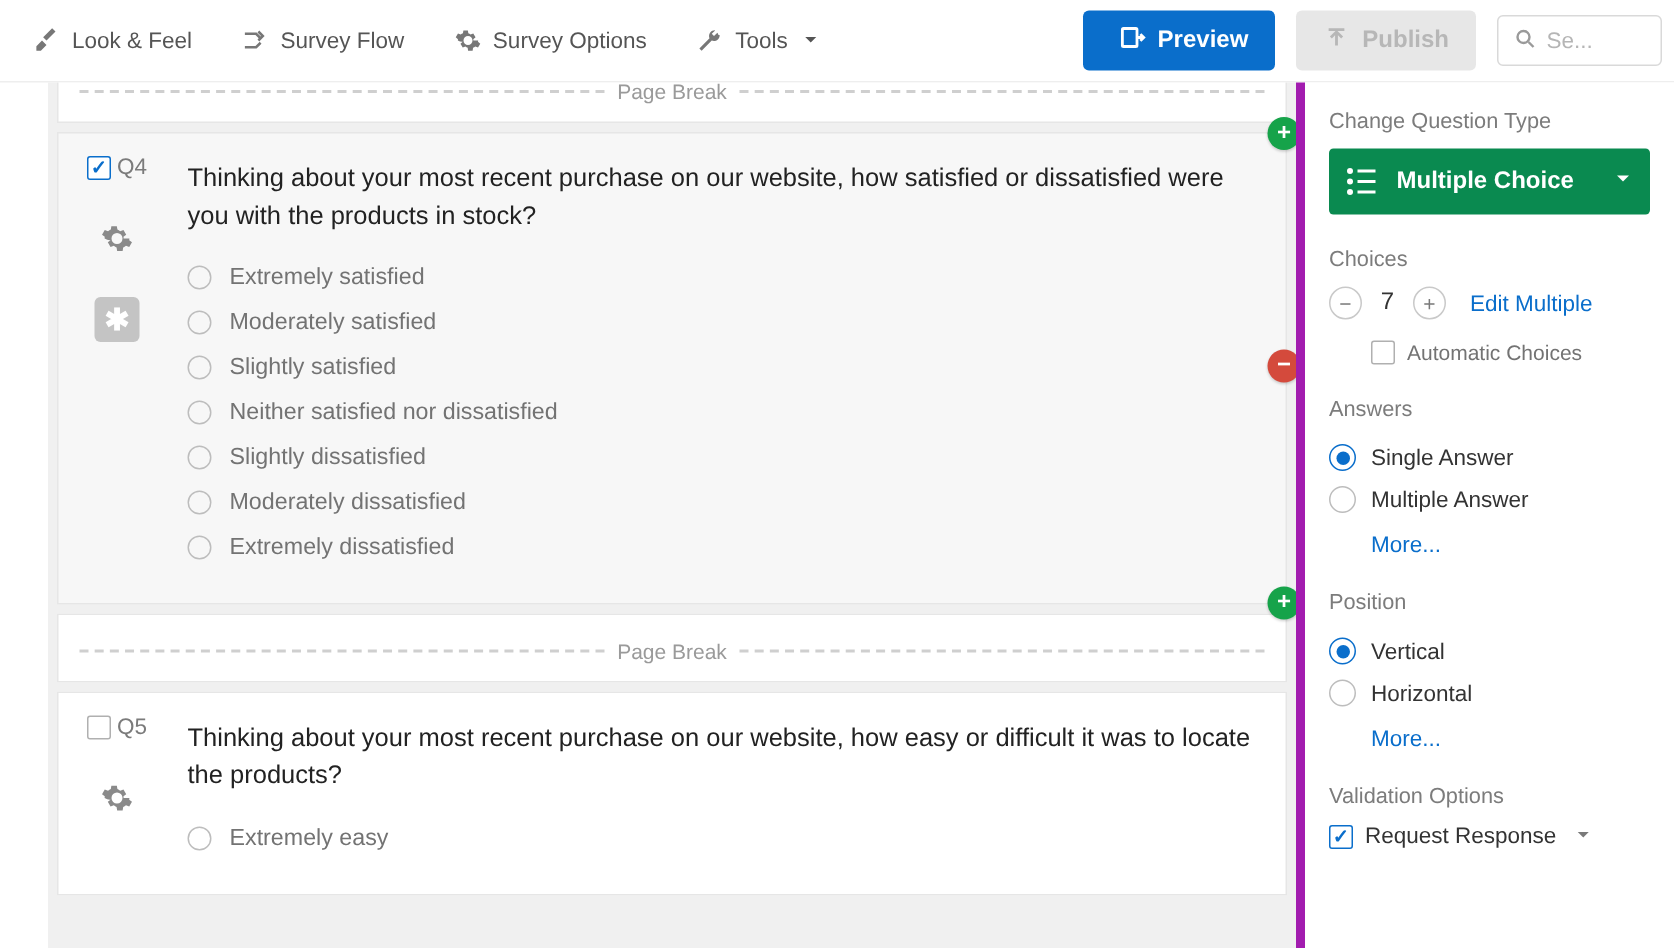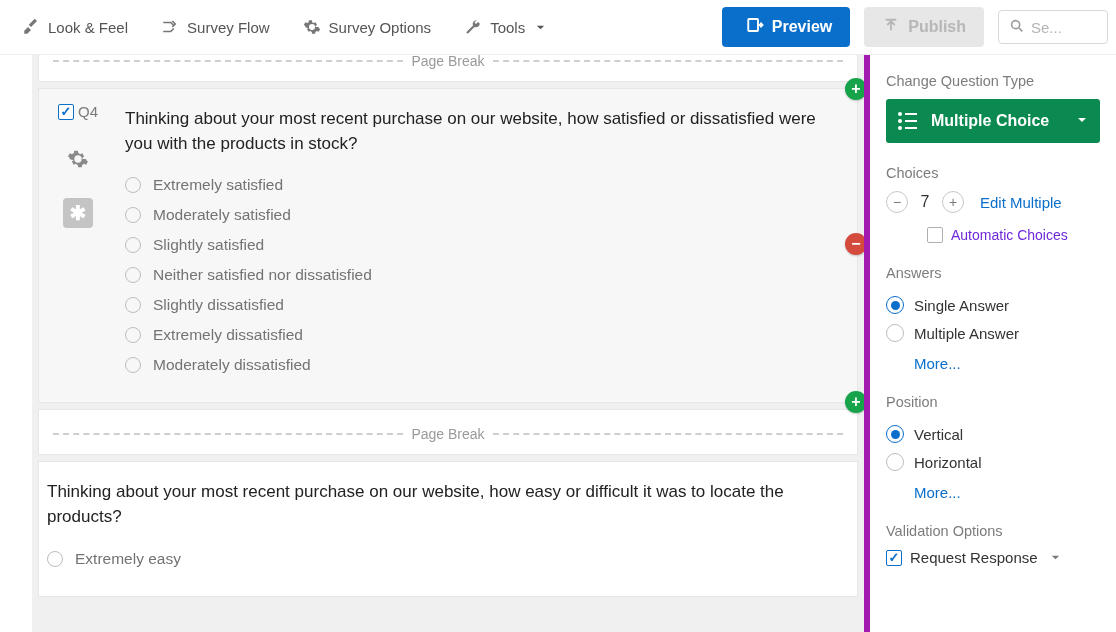--- a/index.html
+++ b/index.html
@@ -164,21 +164,21 @@
   .stepper {
     display:flex; align-items:center; gap:10px;
   }
   .step-btn {
     width:22px; height:22px; border:1px solid #c9c9c9; border-radius:50%;
     display:flex; align-items:center; justify-content:center;
     color:#7a7a7a; font-size:14px; cursor:pointer; background:#fff;
   }
   .step-val { font-size:16px; color:#333; min-width:14px; text-align:center; }
   .link { color:#0a6ecb; font-size:15px; cursor:pointer; }
-  .auto-row { display:flex; align-items:center; gap:8px; margin-top:14px; margin-left:41px; color:#6d28d9; }
+  .auto-row { display:flex; align-items:center; gap:8px; margin-top:14px; margin-left:28px; color:#737373; }
   .sp-radio-row { display:flex; align-items:center; gap:10px; padding:5px 0; color:#333; font-size:15px; }
   .sp-radio {
     width:18px; height:18px; border:1.6px solid #bdbdbd; border-radius:50%;
     display:flex; align-items:center; justify-content:center; flex-shrink:0;
   }
   .sp-radio.checked { border-color:#0a6ecb; }
   .sp-radio.checked::after {
     content:""; width:9px; height:9px; border-radius:50%; background:#0a6ecb;
   }
   .more { margin-left:28px; margin-top:8px; }
@@ -311,38 +311,49 @@
         <div class="choice">
             <span class="radio"></span>
             <span>Neither satisfied nor dissatisfied</span>
           </div>
         <div class="choice">
             <span class="radio"></span>
             <span>Slightly dissatisfied</span>
           </div>
         <div class="choice">
             <span class="radio"></span>
+            <span>Moderately dissatisfied</span>
+          </div>
+        <div class="choice">
+            <span class="radio"></span>
             <span>Extremely dissatisfied</span>
-          </div>
-        <div class="choice">
-            <span class="radio"></span>
-            <span>Moderately dissatisfied</span>
           </div>
       </div>
     </div>
 
     <div class="page-break-wrap">
       <div class="page-break" style="margin-top:10px;">
         <div class="pb-line"></div>
         <div class="pb-label">Page Break</div>
         <div class="pb-line"></div>
       </div>
     </div>
 
     <div class="qblock">
+      <div class="qgutter">
+        <div class="qcheck">
+          <span class="checkbox"></span>
+          <span>Q5</span>
+        </div>
+        <span class="gear">
+          <svg viewBox="0 0 24 24" width="22" height="22" fill="#8a8a8a">
+              <path d="M12 8a4 4 0 100 8 4 4 0 000-8zm9 4a7 7 0 01-.1 1.2l2 1.6-2 3.4-2.4-.9a7 7 0 01-2 1.2l-.4 2.5h-4l-.4-2.5a7 7 0 01-2-1.2l-2.4.9-2-3.4 2-1.6A7 7 0 013 12a7 7 0 01.1-1.2l-2-1.6 2-3.4 2.4.9a7 7 0 012-1.2L7.9 3h4l.4 2.5a7 7 0 012 1.2l2.4-.9 2 3.4-2 1.6c.1.4.1.8.1 1.2z"></path>
+            </svg>
+        </span>
+      </div>
       <div class="qcontent">
         <div class="qtext">Thinking about your most recent purchase on our website, how easy or difficult it was to locate the products?</div>
         <div class="choice">
             <span class="radio"></span>
             <span>Extremely easy</span>
           </div>
       </div>
     </div>
 
   </div>

